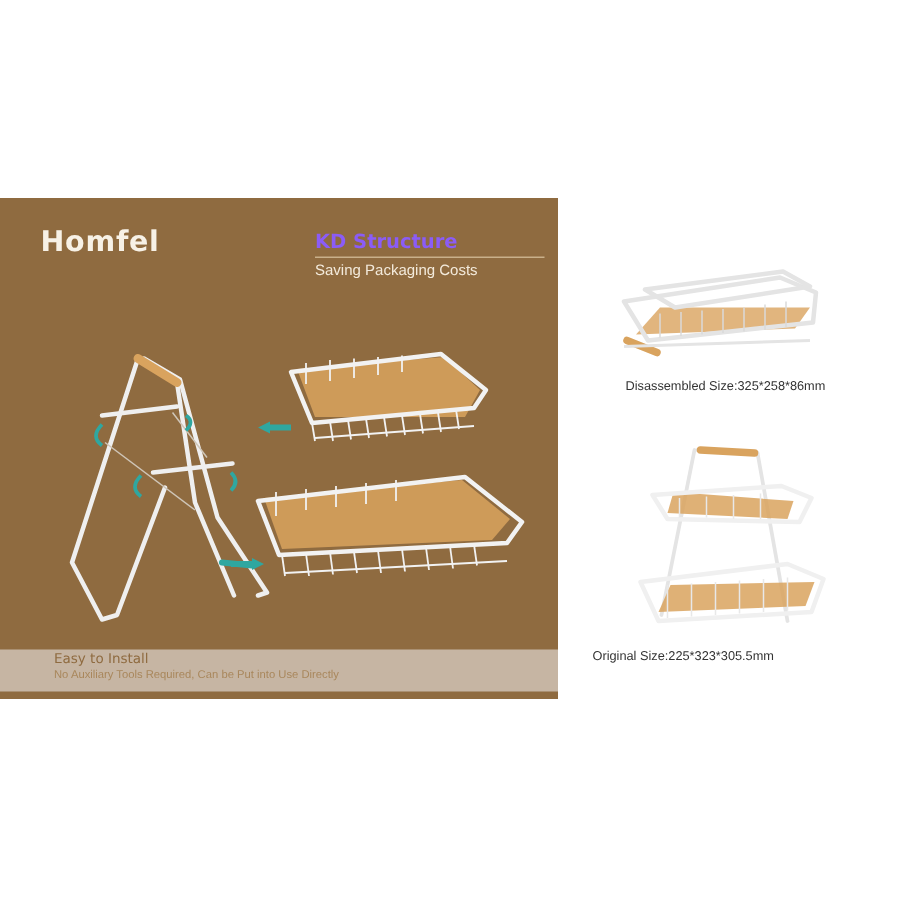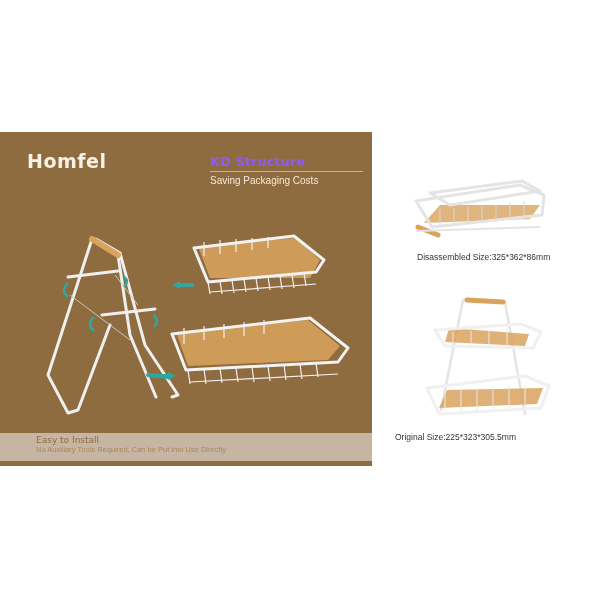--- a/index.html
+++ b/index.html
@@ -117,21 +117,21 @@
       <line x1="44" y1="33" x2="44" y2="49"></line>
     <line x1="58" y1="32" x2="58" y2="48"></line>
       <line x1="72" y1="31" x2="72" y2="47"></line>
     <line x1="86" y1="30" x2="86" y2="46"></line>
       <line x1="100" y1="28" x2="100" y2="45"></line>
     <line x1="114" y1="26" x2="114" y2="43"></line>
   </g>
   <path d="M8 52 L28 60" stroke="#D9A35E" stroke-width="5" stroke-linecap="round"></path>
   <path d="M6 56 L130 52" stroke="#E4E4E4" stroke-width="2"></path>
 </svg>
-<div class="spec" style="left:417px;top:252px">Disassembled Size:325*362*86mm</div>
+<div class="spec" style="left:417px;top:252px">Disassembled Size:325*258*86mm</div>
 
 <svg style="left:425px;top:290px" width="130" height="135" viewBox="0 0 130 135">
   <g fill="none" stroke="#E4E4E4" stroke-width="2.5" stroke-linecap="round">
     <path d="M38 10 L16 120"></path>
     <path d="M80 12 L100 124"></path>
     <path d="M40 10 L80 12"></path>
   </g>
   <path d="M42 10 L78 12" stroke="#D9A35E" stroke-width="5" stroke-linecap="round"></path>
   <path d="M20 52 L100 56 L104 44 L24 38 Z" fill="#D9A35E" opacity="0.85"></path>
   <g fill="none" stroke="#F0F0F0" stroke-width="3" stroke-linejoin="round">

